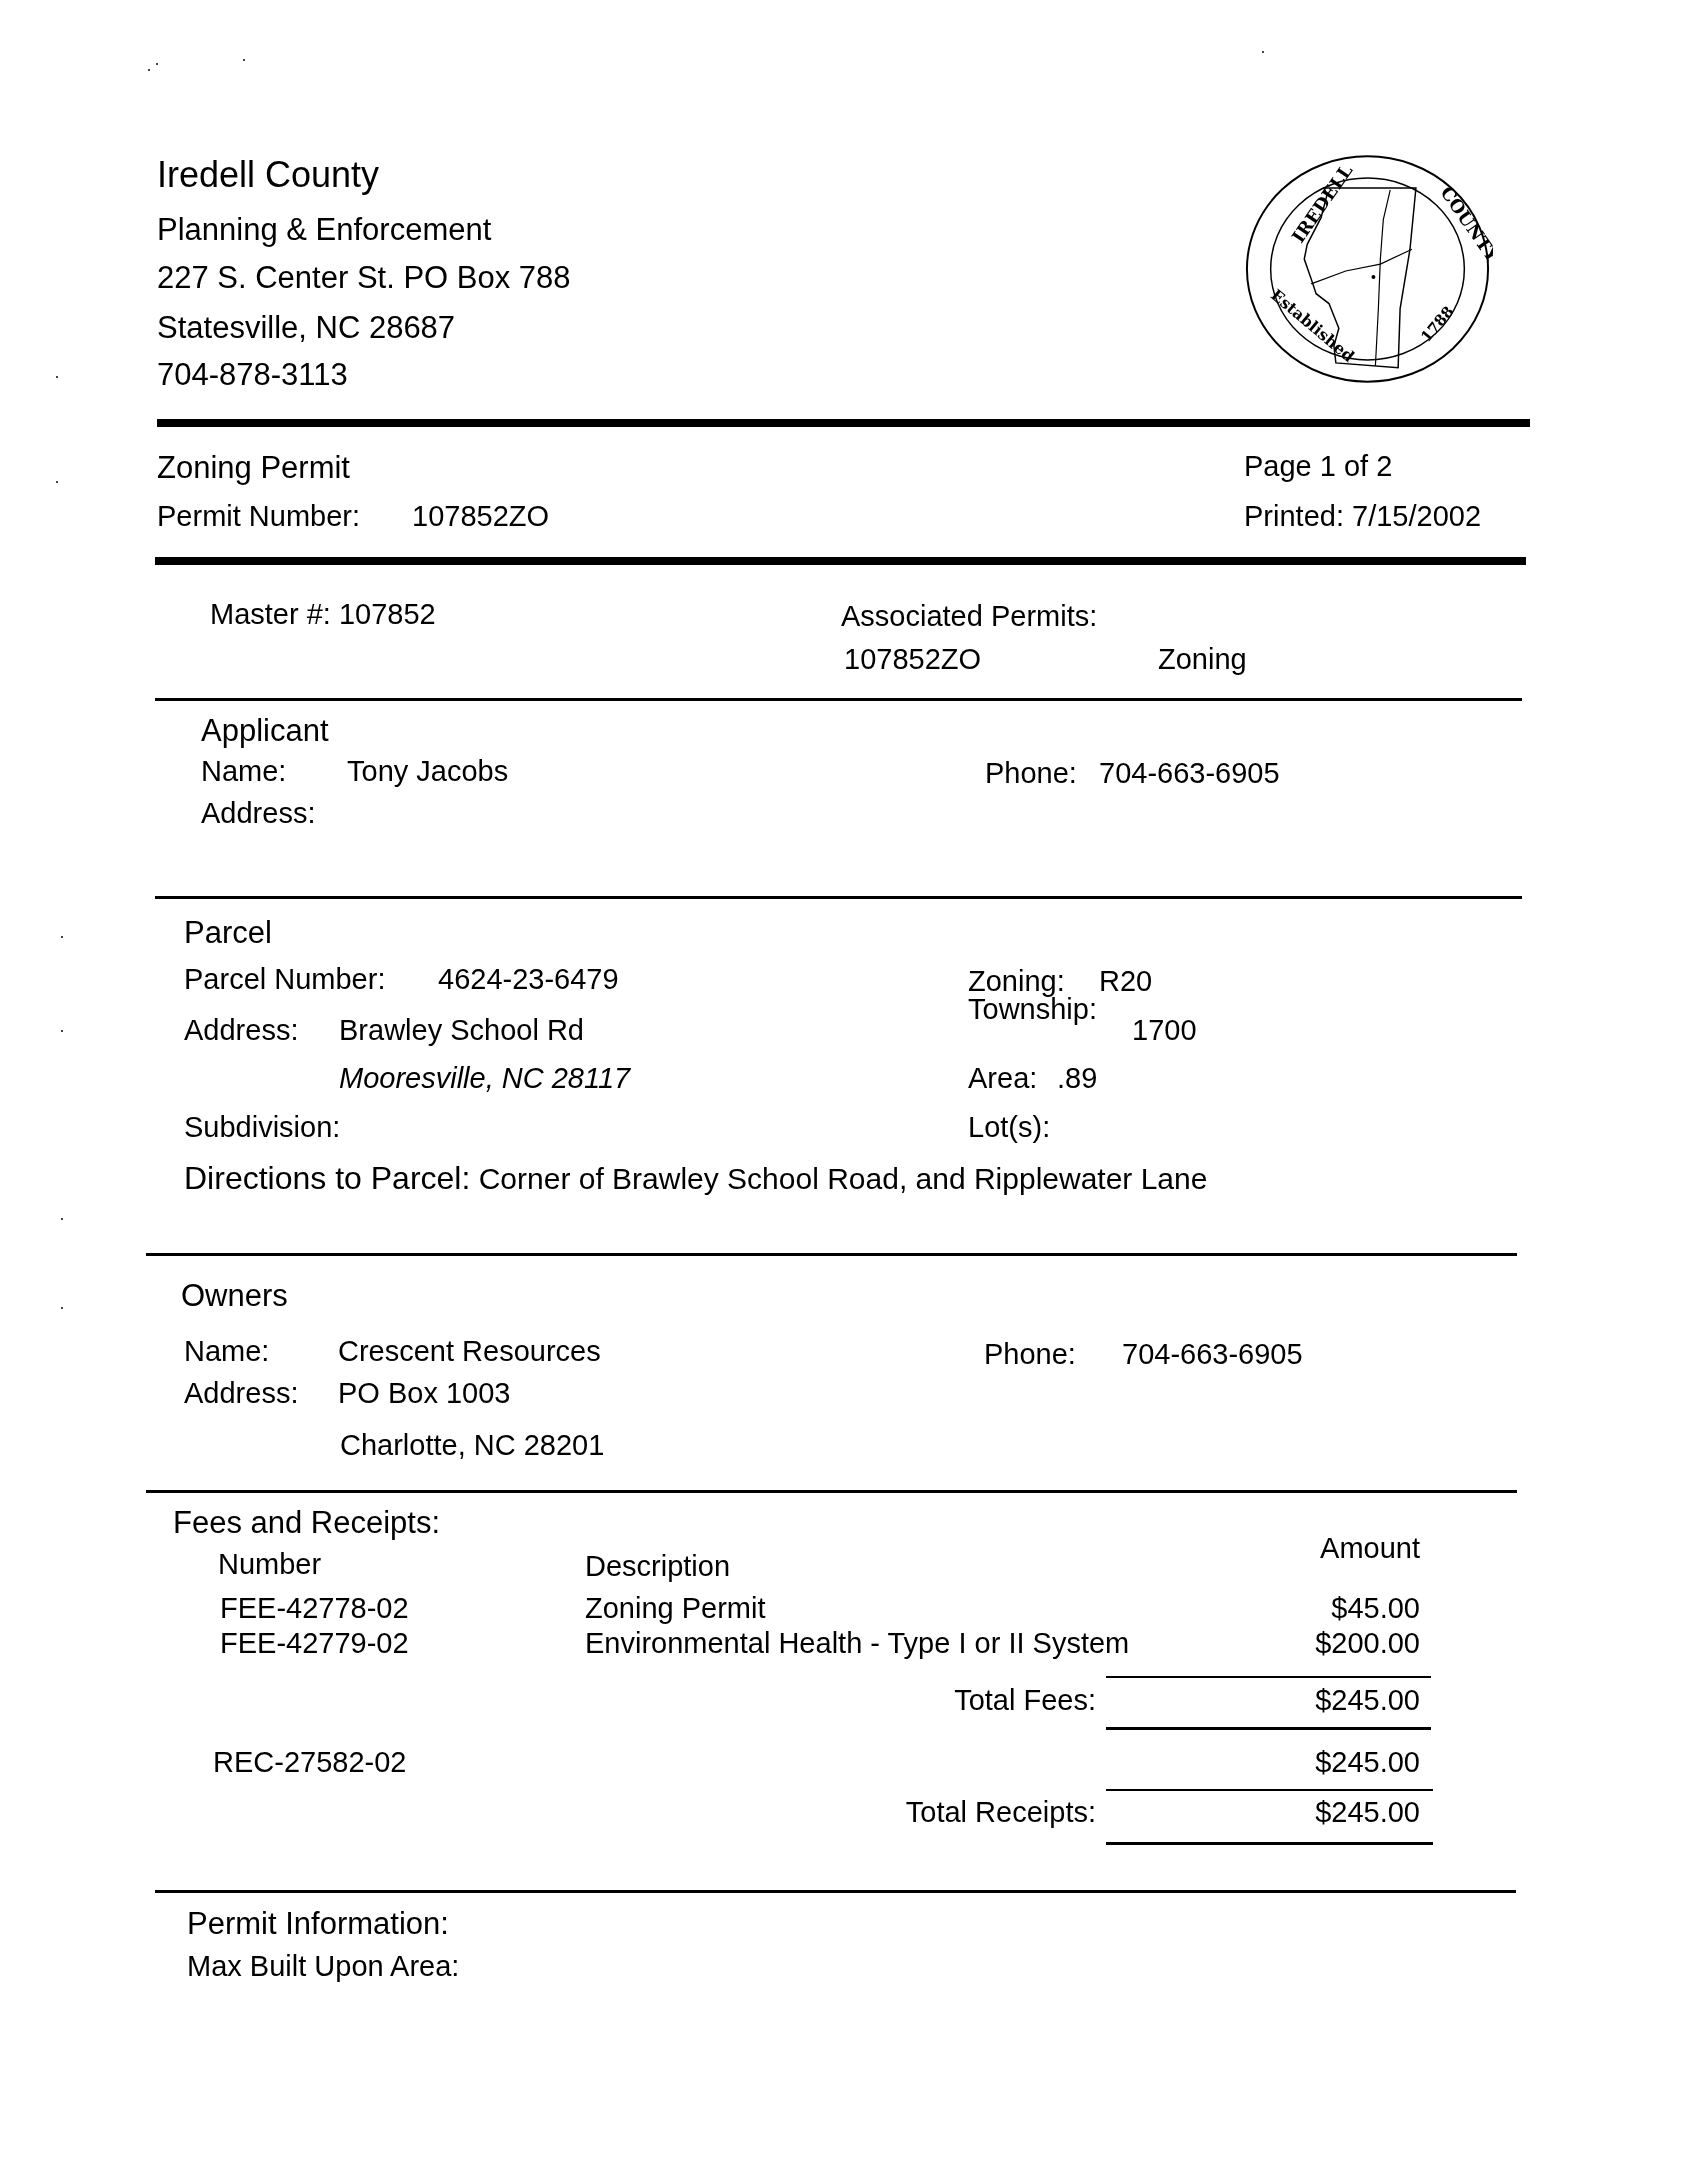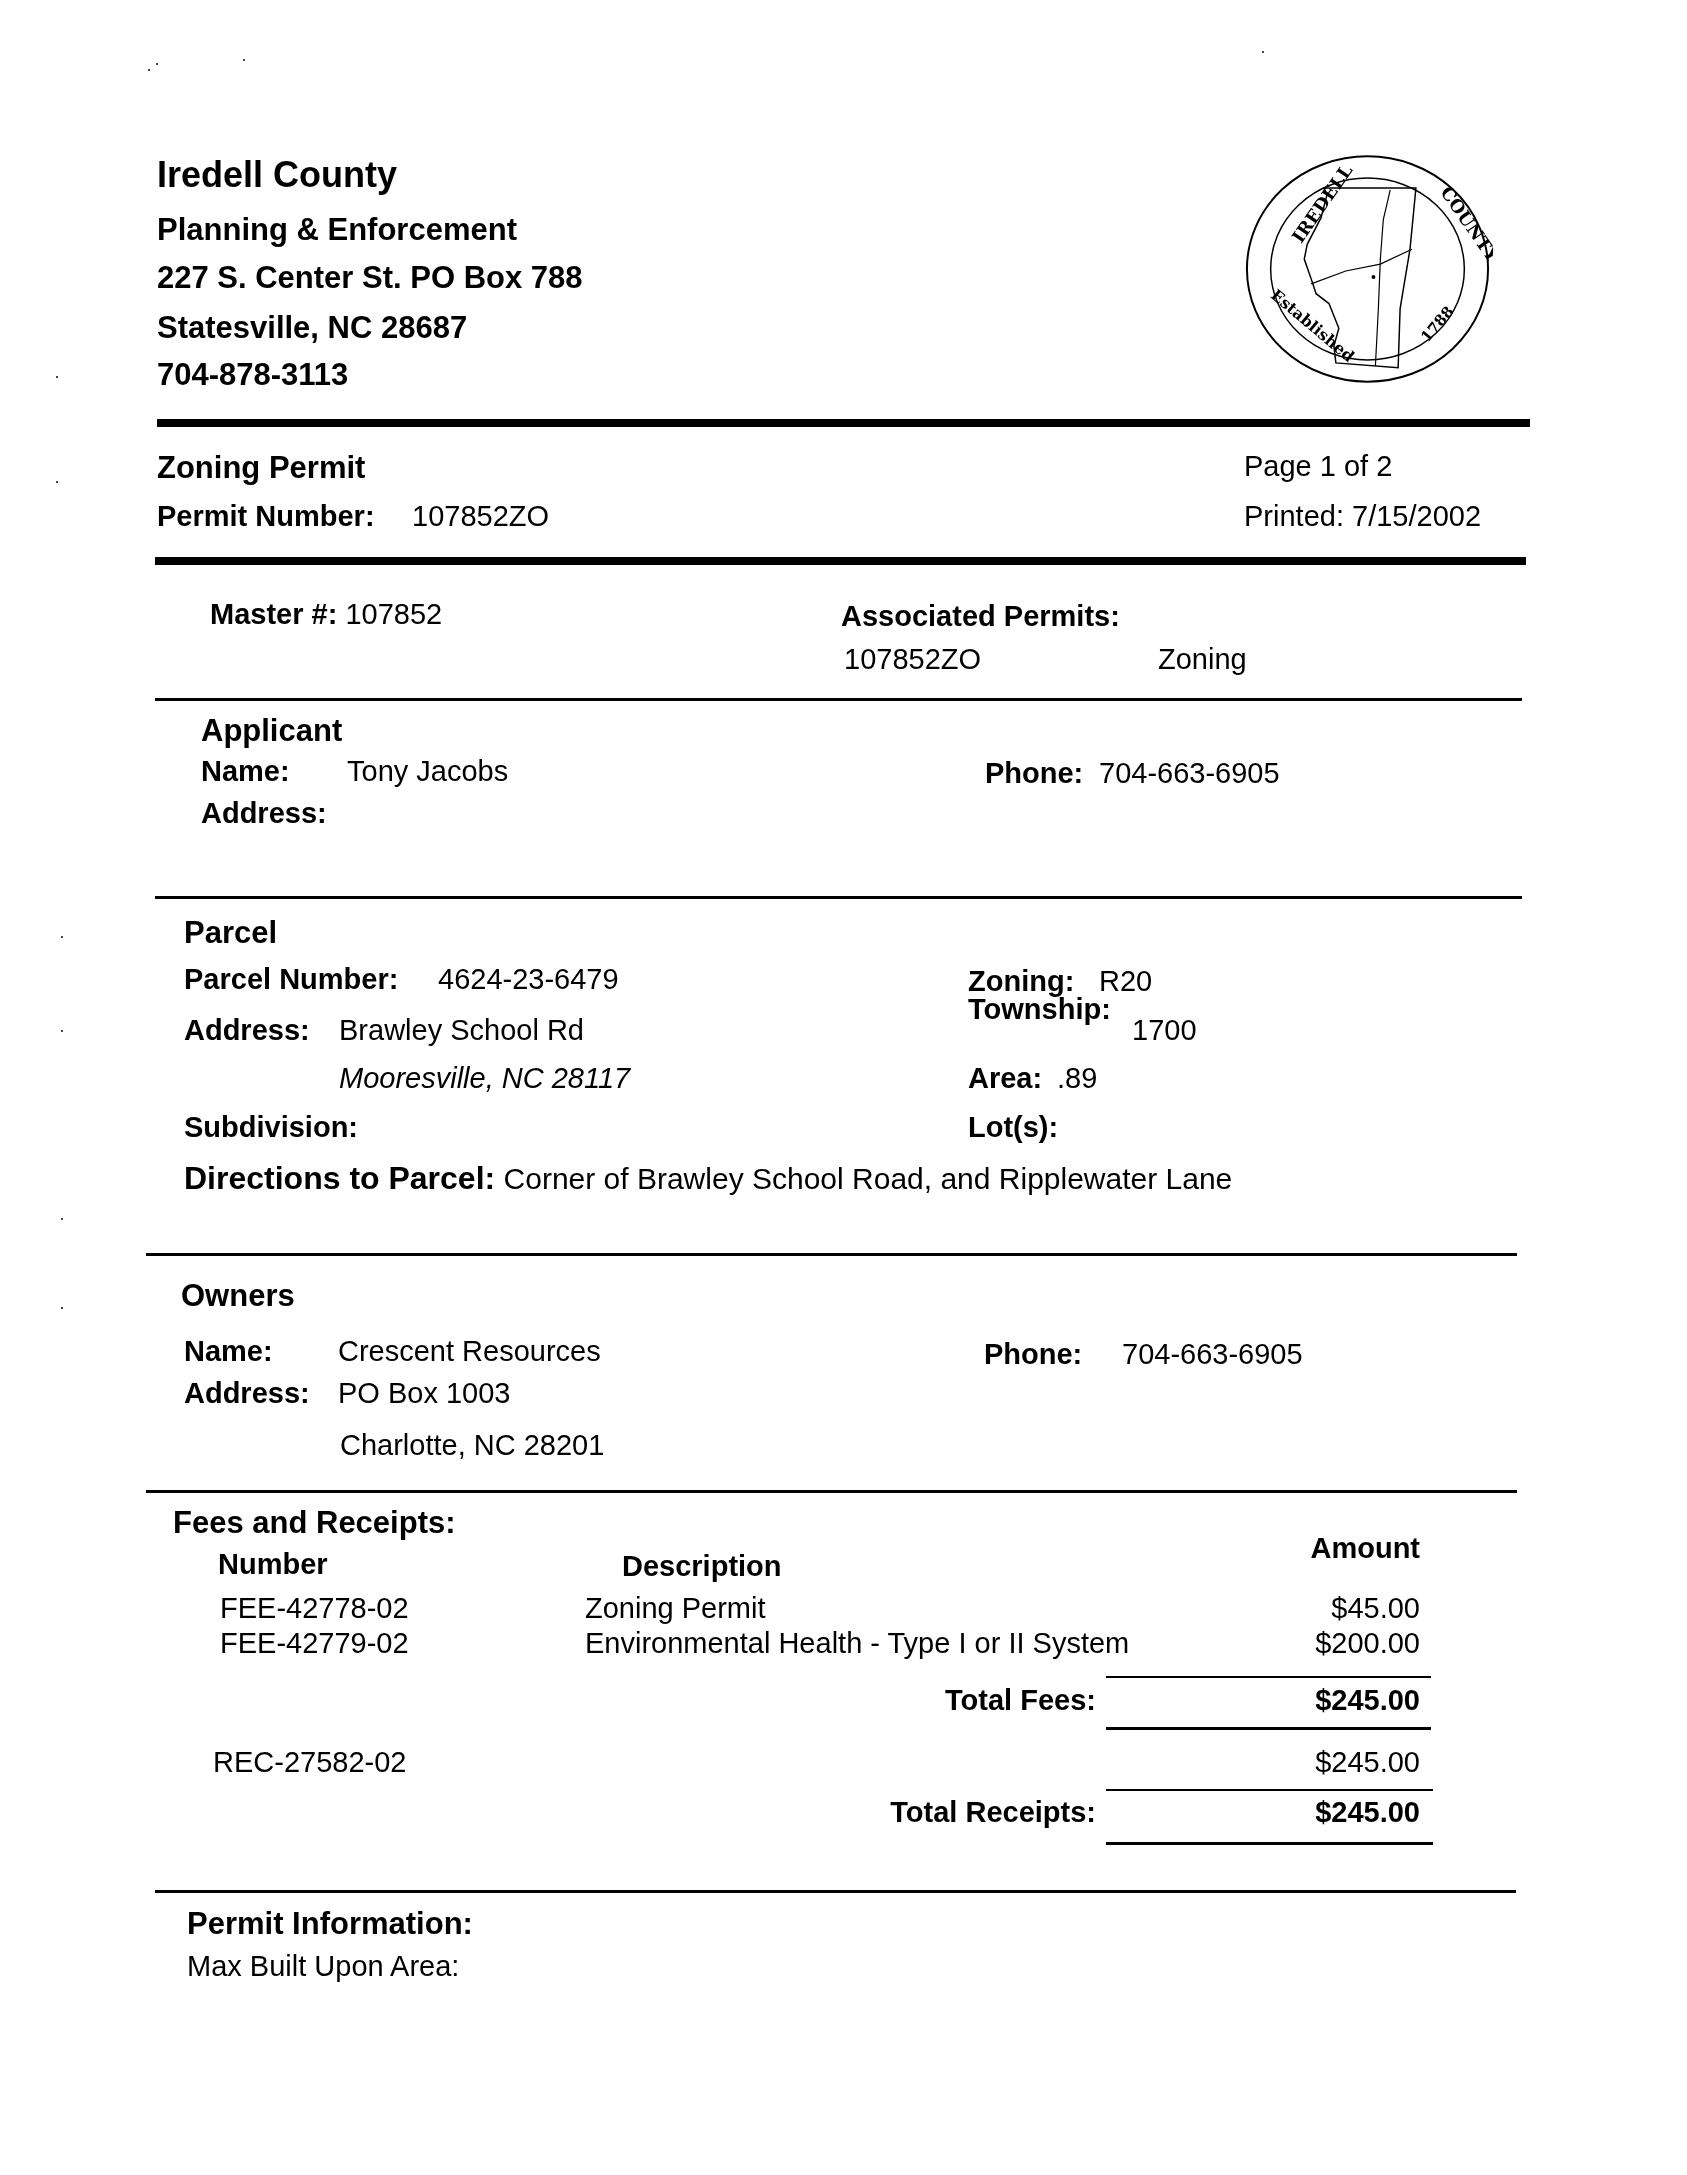--- a/index.html
+++ b/index.html
@@ -1,19 +1,19 @@
 <!DOCTYPE html>
 <html><head>
 <meta charset="utf-8">
 <style>
   html, body { margin: 0; padding: 0; background: #ffffff; }
   body { width: 1687px; height: 2175px; position: relative; overflow: hidden;
          font-family: "Liberation Sans", sans-serif; color: #000; }
   .abs { position: absolute; white-space: nowrap; line-height: 1; }
-  .b { font-weight: bold; }
+  .b { font-weight: normal; }
   .rule { position: absolute; background: #000; }
   .thick { height: 8px; }
   .thin { height: 3px; }
   .hdr-title { font-size: 36px; }
   .hdr-line { font-size: 31px; }
   .f28 { font-size: 29px; }
   .f30 { font-size: 30px; }
   .f31 { font-size: 31px; }
   .right { text-align: right; }
   .speck { position:absolute; background:#444; width:2px; height:2px; }
@@ -129,21 +129,21 @@
   <div class="abs f28" style="left:340px;top:1431px;">Charlotte, NC 28201</div>
   <div class="abs b f28" style="left:984px;top:1340px;">Phone:</div>
   <div class="abs f28" style="left:1122px;top:1340px;">704-663-6905</div>
 </div>
 
 <div class="rule thin" style="left:146px;top:1490px;width:1371px;"></div>
 
 <div>
   <div class="abs b f31" style="left:173px;top:1507px;">Fees and Receipts:</div>
   <div class="abs b f28" style="left:218px;top:1550px;">Number</div>
-  <div class="abs b f28" style="left:585px;top:1552px;margin-left:37px;">Description</div>
+  <div class="abs b f28" style="left:585px;top:1552px;">Description</div>
   <div class="abs b f28 right" style="left:1218px;width:202px;top:1534px;">Amount</div>
 
   <div>
     <div class="abs f28" style="left:220px;top:1594px;">FEE-42778-02</div>
     <div class="abs f28" style="left:585px;top:1594px;">Zoning Permit</div>
     <div class="abs f28 right" style="left:1218px;width:202px;top:1594px;">$45.00</div>
   </div>
   <div>
     <div class="abs f28" style="left:220px;top:1629px;">FEE-42779-02</div>
     <div class="abs f28" style="left:585px;top:1629px;">Environmental Health - Type I or II System</div>

